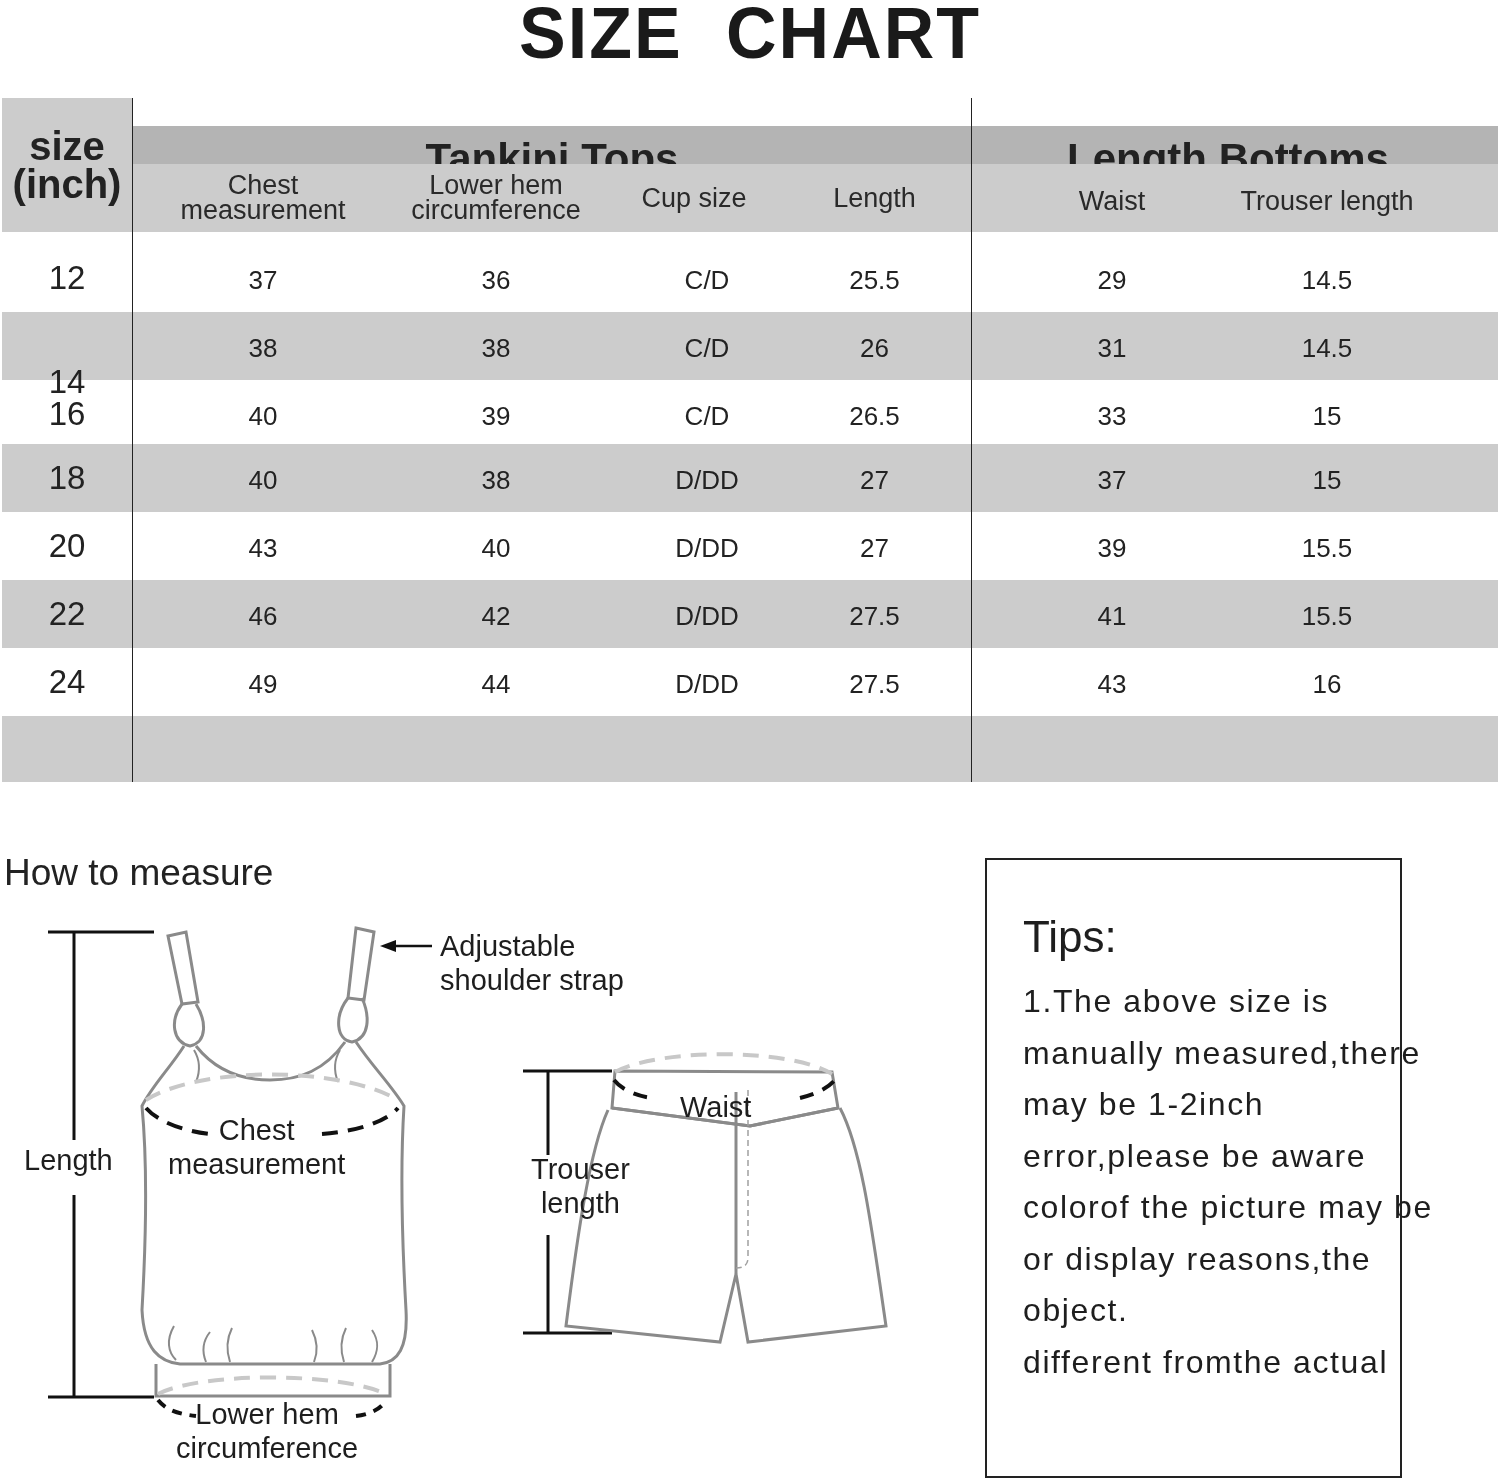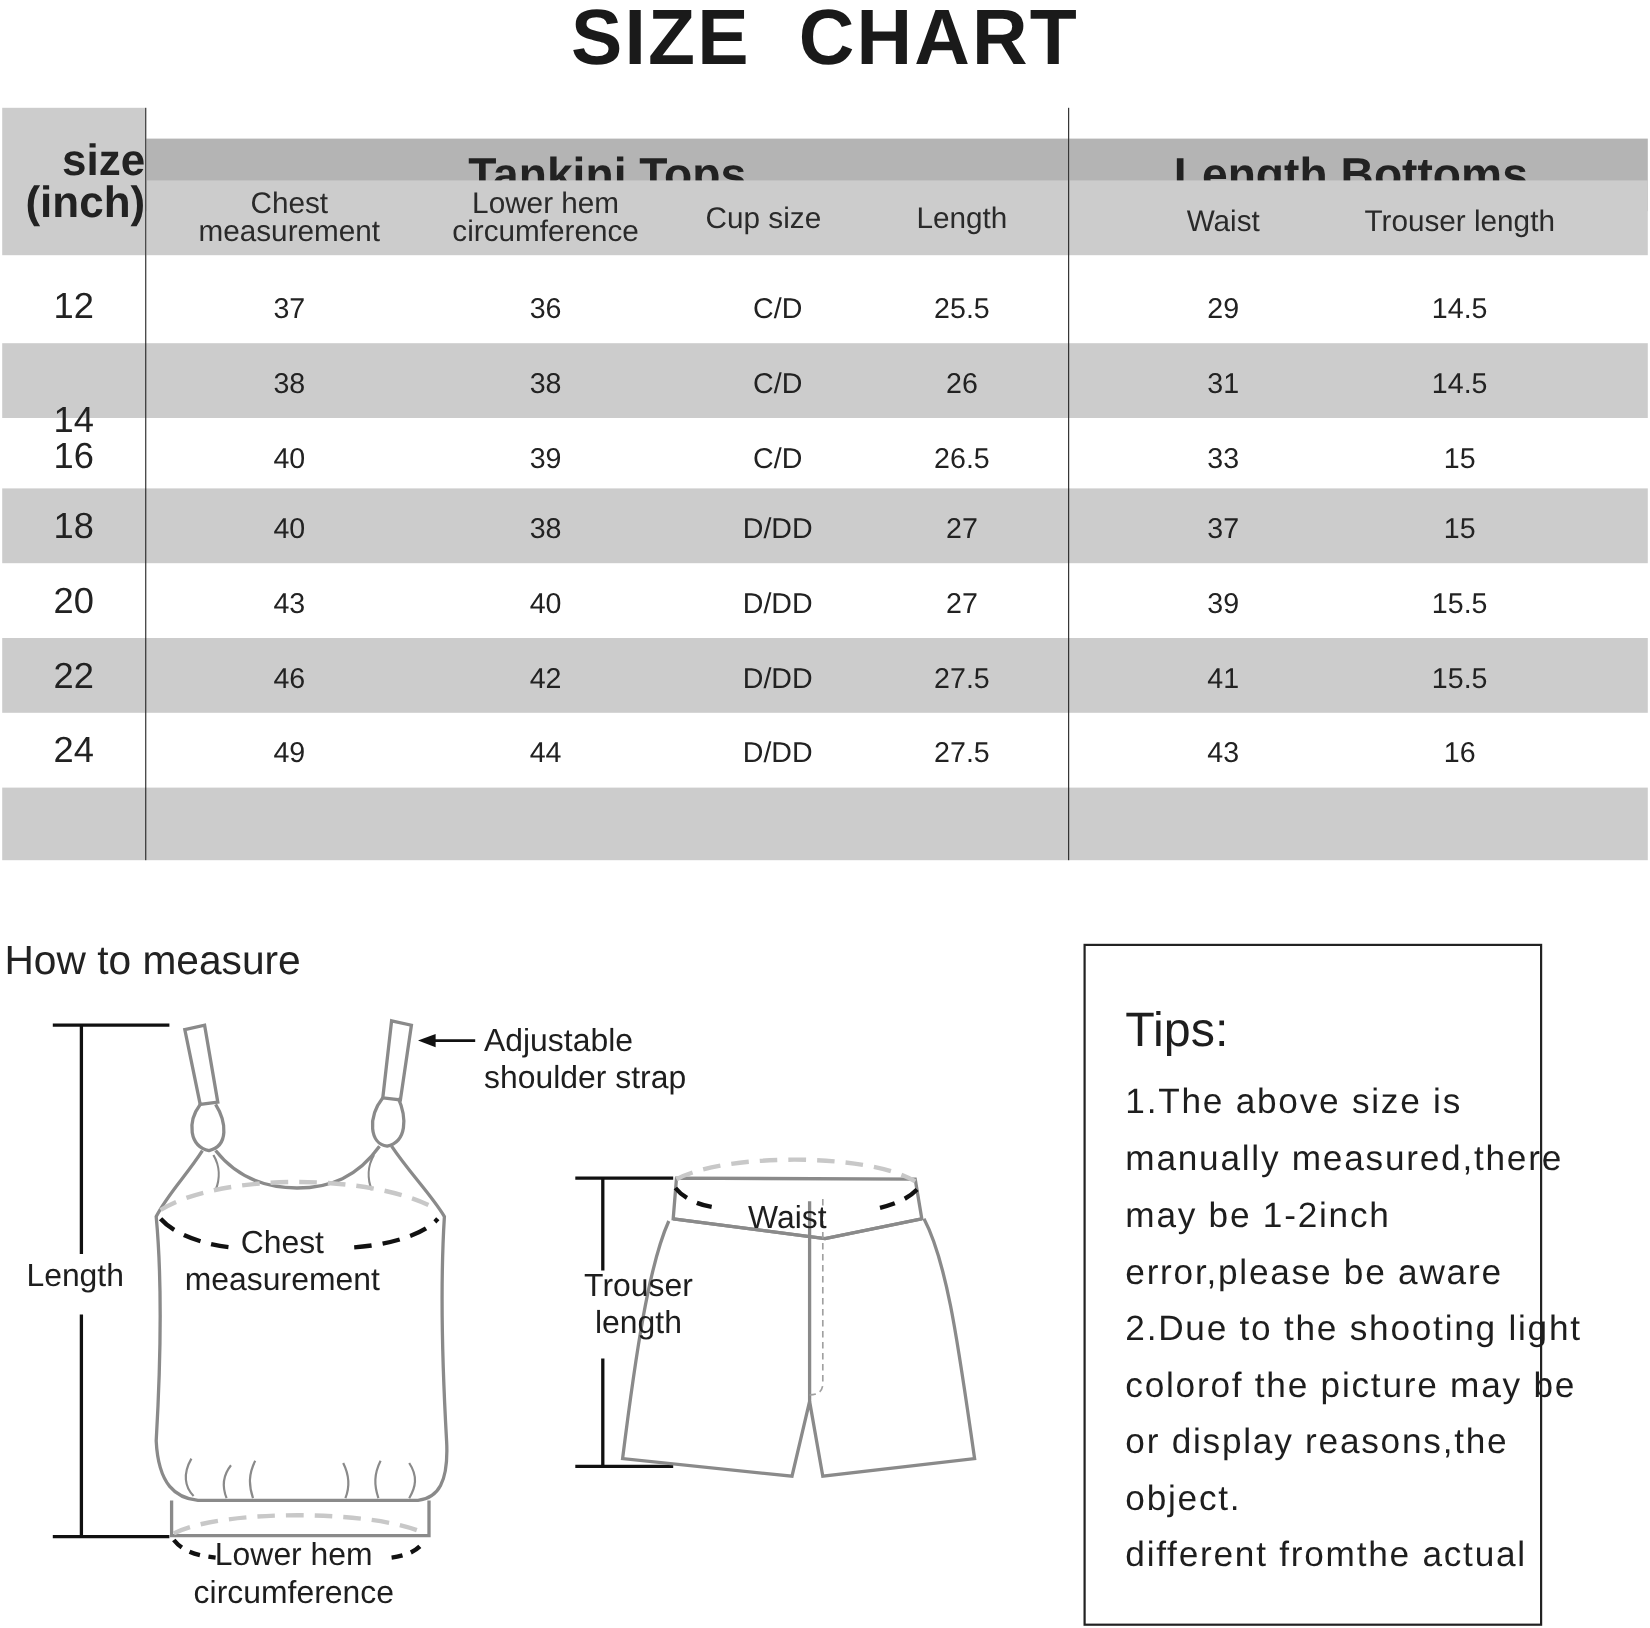--- a/index.html
+++ b/index.html
@@ -12,21 +12,21 @@
     letter-spacing: 2px; word-spacing: 22px; color: #1a1a1a;
     transform: scaleY(1.02);
   }
 
   
   .table { position: absolute; left: 2px; top: 98px; width: 1496px; height: 684px; }
   .vline { position: absolute; top: 0; width: 1px; background: #222; height: 684px; }
 
   .hdr-size {
     position: absolute; left: 0; top: 0; width: 130px; height: 134px; background: #cccccc;
-    display: flex; flex-direction: column; justify-content: center; align-items: flex-end;
+    display: flex; flex-direction: column; justify-content: center; align-items: center;
     font-weight: bold; font-size: 40px; line-height: 38px; color: #222;
   }
   .hdr-group {
     position: absolute; top: 0; height: 66px; background: #b4b4b4;
     display: flex; align-items: center; justify-content: center;
     font-weight: bold; font-size: 42px; color: #222; margin-top: 28px;
   }
   .hdr-sub {
     position: absolute; top: 66px; height: 68px; background: #cccccc;
   }
@@ -248,19 +248,18 @@
   <div class="dlabel" style="left:680px; top:190px;">Waist</div>
 </div>
 
 <div class="tips-box">
   <div class="tips-title">Tips:</div>
   <div class="tips-lines">
     <div class="tips-line">1.The above size is</div>
     <div class="tips-line">manually measured,there</div>
     <div class="tips-line">may be 1-2inch</div>
     <div class="tips-line">error,please be aware</div>
-    <div class="tips-line">2.Due to the shooting light</div>
     <div class="tips-line">colorof the picture may be</div>
     <div class="tips-line">or display reasons,the</div>
     <div class="tips-line">object.</div>
     <div class="tips-line">different fromthe actual</div>
   </div>
 </div>
 
 </body></html>

